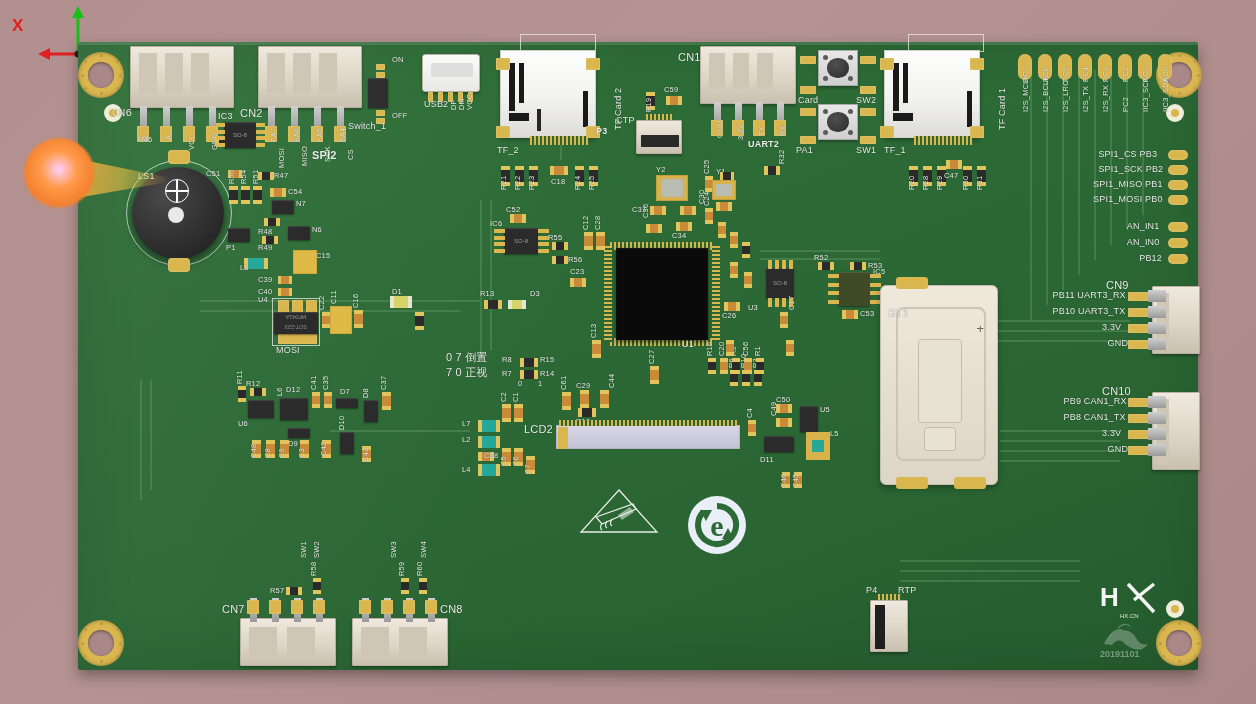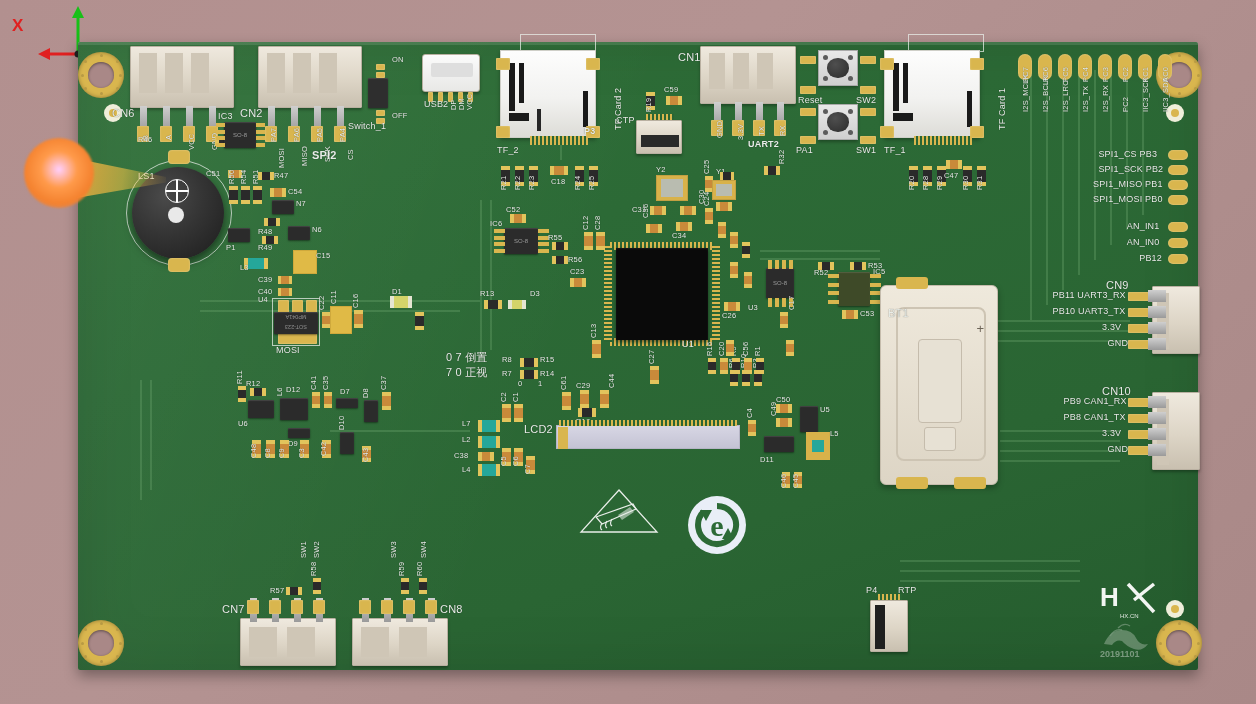--- a/index.html
+++ b/index.html
@@ -265,21 +265,21 @@
     <div class="slot" style="left:60px;top:6px;width:18px;height:40px;"></div>
   </div>
   <div class="pin" style="left:140px;top:106px;width:7px;height:26px;"></div>
   <div class="pin" style="left:163px;top:106px;width:7px;height:26px;"></div>
   <div class="pin" style="left:186px;top:106px;width:7px;height:26px;"></div>
   <div class="pin" style="left:209px;top:106px;width:7px;height:26px;"></div>
   <div class="pad" style="left:137px;top:126px;width:12px;height:16px;"></div>
   <div class="pad" style="left:160px;top:126px;width:12px;height:16px;"></div>
   <div class="pad" style="left:183px;top:126px;width:12px;height:16px;"></div>
   <div class="pad" style="left:206px;top:126px;width:12px;height:16px;"></div>
-  <span class="silk big" style="left:112px;top:108px;">CN6</span>
+  <span class="silk big" style="left:112px;top:108px;font-family:Liberation Mono, monospace;">CN6</span>
   <span class="silk sm v" style="left:142px;top:140px;">B</span>
   <span class="silk sm v" style="left:165px;top:140px;">A</span>
   <span class="silk sm v" style="left:188px;top:150px;">VCC</span>
   <span class="silk sm v" style="left:211px;top:150px;">GND</span>
 
   <div class="hdr" style="left:258px;top:46px;width:104px;height:62px;">
     <div class="slot" style="left:8px;top:6px;width:18px;height:40px;"></div>
     <div class="slot" style="left:34px;top:6px;width:18px;height:40px;"></div>
     <div class="slot" style="left:60px;top:6px;width:18px;height:40px;"></div>
   </div>
@@ -380,21 +380,21 @@
       <i class="body"></i>
     </div>
   <span class="silk sm v" style="left:500px;top:190px;">R21</span>
   <span class="silk sm v" style="left:514px;top:190px;">R22</span>
   <span class="silk sm v" style="left:528px;top:190px;">R23</span>
   <span class="silk sm" style="left:551px;top:178px;">C18</span>
   <span class="silk sm v" style="left:574px;top:190px;">R24</span>
   <span class="silk sm v" style="left:588px;top:190px;">R25</span>
 
   <span class="silk" style="left:616px;top:116px;">CTP</span>
-  <span class="silk" style="left:584px;top:127px;font-weight:bold;">P3</span>
+  <span class="silk" style="left:596px;top:127px;font-weight:bold;">P3</span>
   <div class="hdr" style="left:636px;top:120px;width:46px;height:34px;">
     <div style="position:absolute;left:4px;top:14px;width:38px;height:12px;background:#2a2a2a;"></div>
   </div>
   <div class="goldstrip" style="left:646px;top:114px;width:28px;height:6px;"></div>
   <div class="res vert" style="left:646px;top:92px;width:9px;height:18px;">
       <i class="body"></i>
     </div>
   <div class="cap" style="left:666px;top:96px;width:16px;height:9px;">
       <i class="body"></i>
     </div>
@@ -405,21 +405,21 @@
     <div class="btn"></div>
     <div class="scr" style="left:4px;top:4px;"></div>
       <div class="scr" style="right:4px;top:4px;"></div>
     <div class="scr" style="left:4px;bottom:4px;"></div>
       <div class="scr" style="right:4px;bottom:4px;"></div>
   </div>
   <div class="pad" style="left:800px;top:56px;width:16px;height:8px;"></div>
   <div class="pad" style="left:860px;top:56px;width:16px;height:8px;"></div>
   <div class="pad" style="left:800px;top:86px;width:16px;height:8px;"></div>
   <div class="pad" style="left:860px;top:86px;width:16px;height:8px;"></div>
-  <span class="silk" style="left:798px;top:96px;">Reset</span>
+  <span class="silk" style="left:798px;top:96px;">Card</span>
   <span class="silk" style="left:856px;top:96px;">SW2</span>
 
   <div class="tact" style="left:818px;top:104px;width:40px;height:36px;">
     <div class="btn"></div>
     <div class="scr" style="left:4px;top:4px;"></div>
       <div class="scr" style="right:4px;top:4px;"></div>
     <div class="scr" style="left:4px;bottom:4px;"></div>
       <div class="scr" style="right:4px;bottom:4px;"></div>
   </div>
   <div class="pad" style="left:800px;top:108px;width:16px;height:8px;"></div>
@@ -863,21 +863,21 @@
   </div>
   <span class="silk sm" style="left:748px;top:304px;">U3</span>
   <div class="cap vert" style="left:780px;top:312px;width:8px;height:16px;">
       <i class="body"></i>
     </div>
   <span class="silk sm v" style="left:788px;top:310px;">C17</span>
 
   <div class="res" style="left:818px;top:262px;width:16px;height:8px;">
       <i class="body"></i>
     </div>
-  <span class="silk sm" style="left:814px;top:269px;">R52</span>
+  <span class="silk sm" style="left:814px;top:254px;">R52</span>
   <div class="res" style="left:850px;top:262px;width:16px;height:8px;">
       <i class="body"></i>
     </div>
   <span class="silk sm" style="left:868px;top:262px;">R53</span>
   <div class="ic green" style="left:838px;top:272px;width:32px;height:34px;"></div>
   <div class="legs-l" style="left:828px;top:272px;height:34px;">
     <i class="leg" style="width:11px;height:4px;"></i>
       <i class="leg" style="width:11px;height:4px;"></i>
     <i class="leg" style="width:11px;height:4px;"></i>
       <i class="leg" style="width:11px;height:4px;"></i>
@@ -966,21 +966,21 @@
       <i class="body"></i>
     </div>
   <span class="silk sm" style="left:462px;top:420px;">L7</span>
   <div class="ind" style="left:478px;top:436px;width:22px;height:12px;">
       <i class="body"></i>
     </div>
   <span class="silk sm" style="left:462px;top:436px;">L2</span>
   <div class="cap" style="left:478px;top:452px;width:16px;height:9px;">
       <i class="body"></i>
     </div>
-  <span class="silk sm" style="left:454px;top:452px;">C38</span>
+  <span class="silk sm" style="left:484px;top:452px;">C38</span>
   <div class="ind" style="left:478px;top:464px;width:22px;height:12px;">
       <i class="body"></i>
     </div>
   <span class="silk sm" style="left:462px;top:466px;">L4</span>
   <div class="cap vert" style="left:502px;top:404px;width:9px;height:18px;">
       <i class="body"></i>
     </div>
   <span class="silk sm v" style="left:500px;top:402px;">C2</span>
   <div class="cap vert" style="left:514px;top:404px;width:9px;height:18px;">
       <i class="body"></i>

